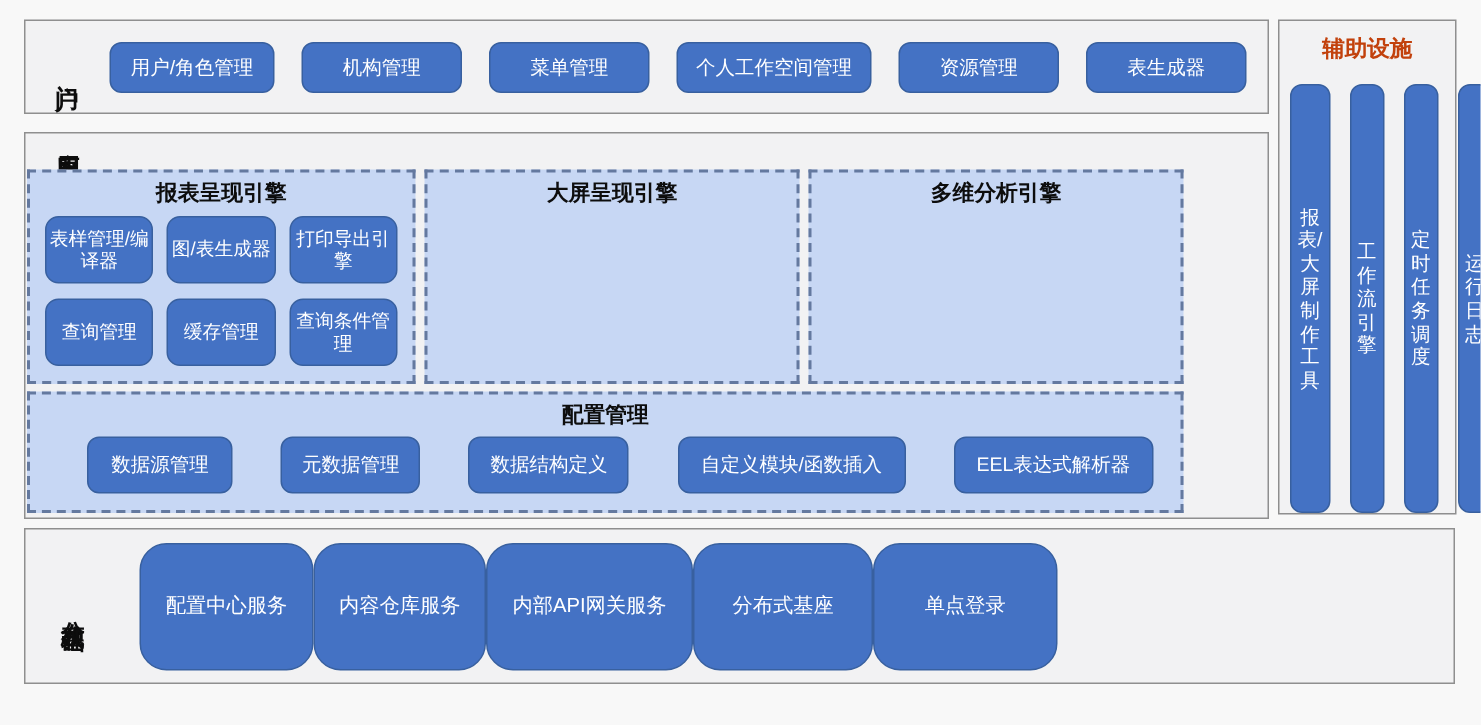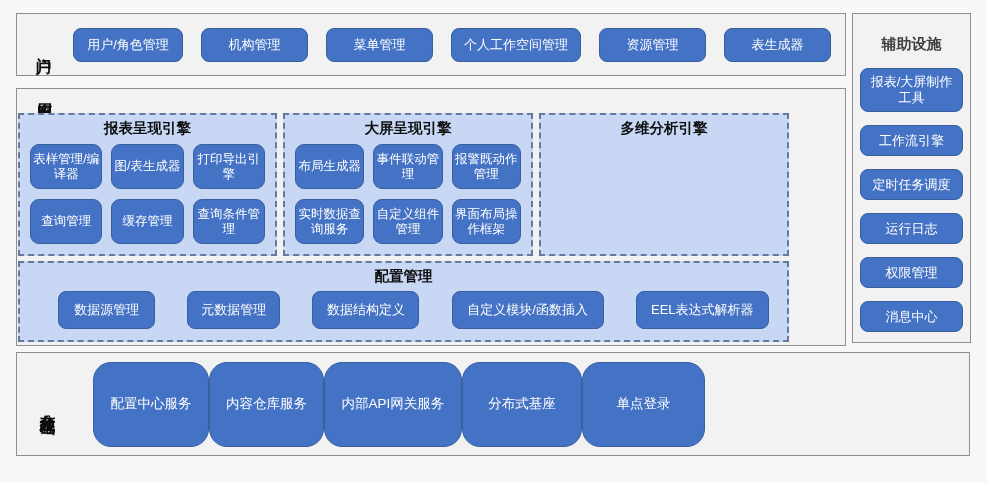--- a/index.html
+++ b/index.html
@@ -46,22 +46,22 @@
   .grid{
     flex:1;display:grid;grid-template-columns:repeat(3,1fr);
     gap:10px 9px;padding:6px 10px 10px;
   }
   .grid .nd{font-size:12.5px;border-radius:9px;padding:1px 2px;}
   .cfg{left:1px;top:164px;width:771px;height:81px;}
   .cfg-row{flex:1;display:flex;align-items:center;justify-content:space-evenly;padding:0 6px 6px;}
   .cfg-row .nd{height:38px;margin-left:20px;}
   
   #aux{left:852px;top:13px;width:119px;height:330px;flex-direction:column;align-items:center;}
-  #aux .aux-title{font-weight:700;font-size:15px;color:#404040;margin:21px 0 0;flex:0 0 auto;}
-  #aux .stack{flex:1;display:flex;flex-direction:column;gap:13px;margin-top:14px;width:103px;}
+  #aux .aux-title{font-weight:700;font-size:15px;color:#c2410c;margin:9px 0 0;flex:0 0 auto;}
+  #aux .stack{flex:1;display:flex;flex-direction:row;gap:13px;margin-top:14px;width:103px;}
   #aux .nd{min-height:31px;font-size:13px;}
   #aux .nd.tall{min-height:44px;}
   
   #dist{left:16px;top:352px;width:954px;height:104px;}
   #dist .vlabel{width:60px;font-size:15.5px;letter-spacing:1px;}
   #dist .row{flex:1;display:flex;align-items:center;padding:0 27px 0 16px;}
   #dist .nd{height:85px;border-radius:18px;font-size:13.5px;}
 </style>
 </head>
 <body>
@@ -91,28 +91,20 @@
           <div class="nd">图/表生成器</div>
           <div class="nd">打印导出引擎</div>
           <div class="nd">查询管理</div>
           <div class="nd">缓存管理</div>
           <div class="nd">查询条件管理</div>
         </div>
       </div>
 
       <div class="panel eng2">
         <div class="panel-title">大屏呈现引擎</div>
-        <div class="grid">
-          <div class="nd">布局生成器</div>
-          <div class="nd">事件联动管理</div>
-          <div class="nd">报警既动作管理</div>
-          <div class="nd">实时数据查询服务</div>
-          <div class="nd">自定义组件管理</div>
-          <div class="nd">界面布局操作框架</div>
-        </div>
       </div>
 
       <div class="panel eng3">
         <div class="panel-title">多维分析引擎</div>
       </div>
 
       <div class="panel cfg">
         <div class="panel-title">配置管理</div>
         <div class="cfg-row">
           <div class="nd" style="width:97px">数据源管理</div>

